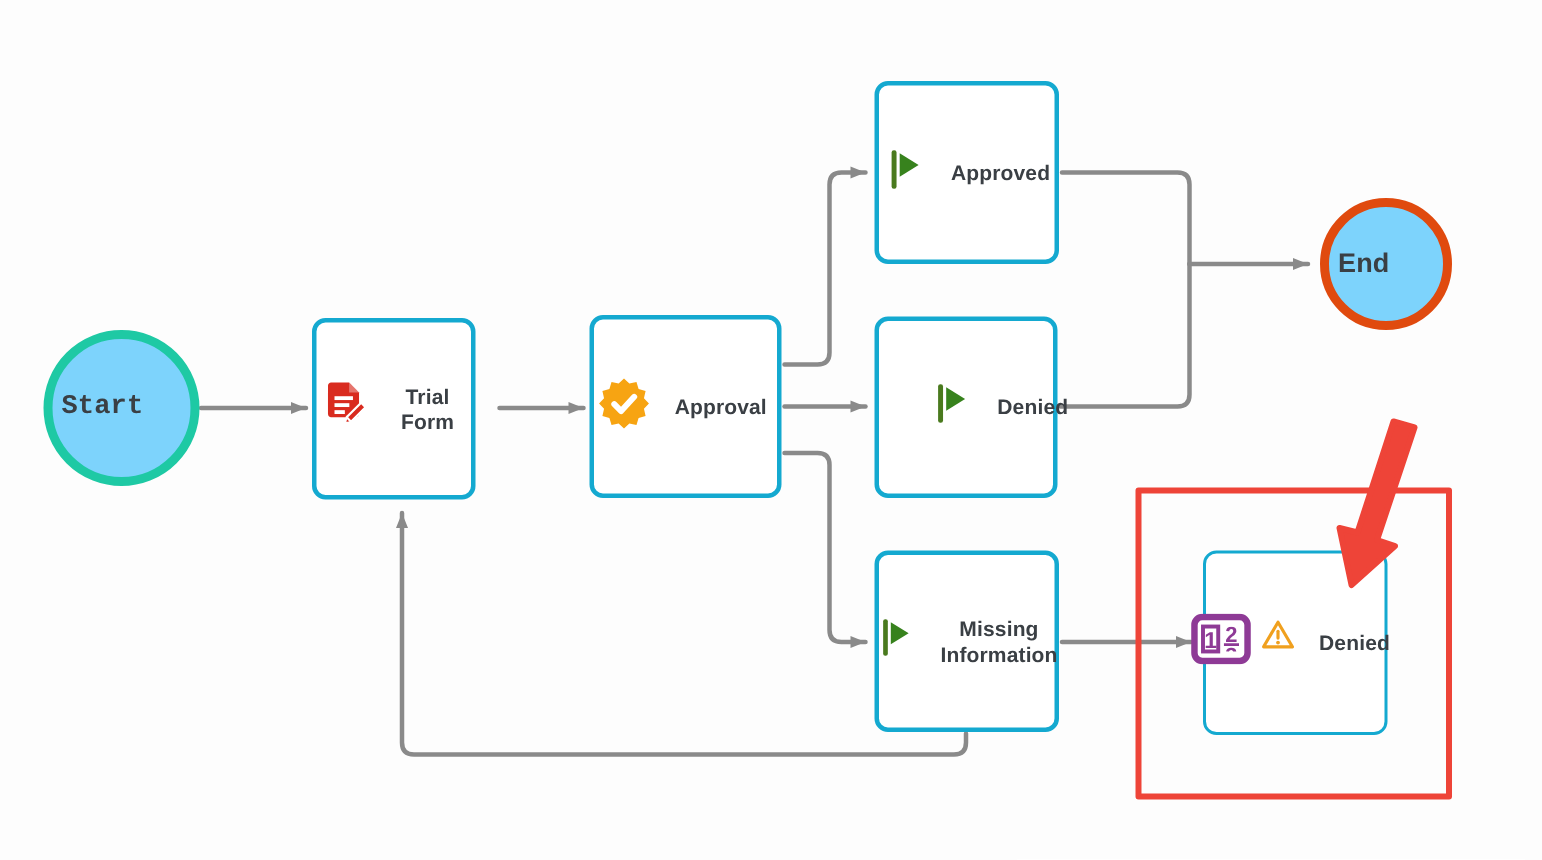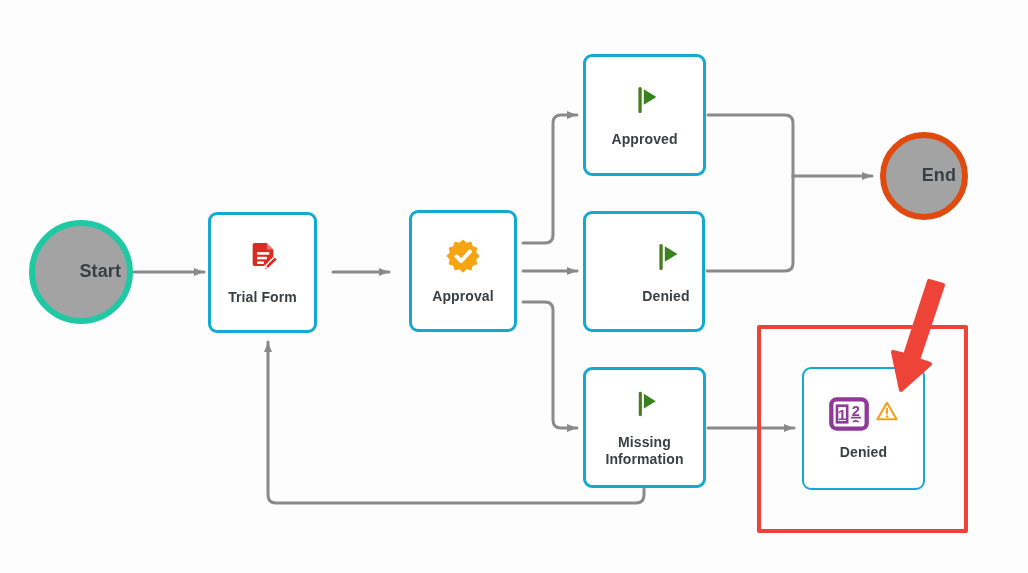--- a/index.html
+++ b/index.html
@@ -14,45 +14,45 @@
   #wires{position:absolute;left:0;top:0;z-index:1;}
   .connector{fill:none;stroke:var(--connector-gray);stroke-width:3;stroke-linejoin:round;stroke-linecap:round;}
   .arrowhead{fill:var(--connector-gray);}
 
   
   .node{
     position:absolute;z-index:2;
     background:#fff;
     border:3px solid var(--accent-cyan);
     border-radius:9px;
-    display:flex;flex-direction:column;align-items:center;justify-content:center;
+    display:flex;flex-direction:row;align-items:center;justify-content:center;
     gap:9px;box-sizing:border-box;
     cursor:pointer;
   }
   .node.thin{border-width:2px;}
   .node-label{
     font-size:14px;font-weight:700;color:var(--text-dark);
     text-align:center;line-height:1.2;letter-spacing:.1px;
     padding:0 6px;
   }
   .icon-row{display:flex;align-items:center;gap:6px;}
 
   
   .circle-node{
     position:absolute;z-index:2;
-    background:#a3a3a3;border-radius:50%;
-    display:flex;align-items:center;justify-content:flex-end;
+    background:#7dd3fc;border-radius:50%;
+    display:flex;align-items:center;justify-content:flex-start;
     box-sizing:border-box;cursor:pointer;
   }
   .circle-node .node-label{font-size:18px;}
-  #node-start{left:29px;top:220px;width:104px;height:104px;border:6px solid var(--accent-teal);}
+  #node-start{left:29px;top:220px;width:104px;height:104px;border:6px solid var(--accent-teal);font-family:Liberation Mono, monospace;}
   #node-end{left:880px;top:132px;width:88px;height:88px;border:6px solid var(--accent-orange-red);}
 
   #node-trial-form{left:208px;top:212px;width:109px;height:121px;}
-  #node-approval{left:393px;top:210px;width:108px;height:122px;margin-left:16px;}
+  #node-approval{left:393px;top:210px;width:128px;height:122px;}
   #node-approved{left:583px;top:54px;width:123px;height:122px;}
   #node-denied{left:583px;top:211px;width:122px;height:121px;padding-left:44px;}
   #node-missing-information{left:583px;top:367px;width:123px;height:121px;align-items:center;}
   #node-counter{left:802px;top:367px;width:123px;height:123px;}
 
   
   .ic-red{fill:var(--icon-red);}
   .ic-orange{fill:var(--icon-orange);}
   .flag-pole{fill:var(--icon-green-dark);}
   .flag-tri{fill:var(--icon-green);}

